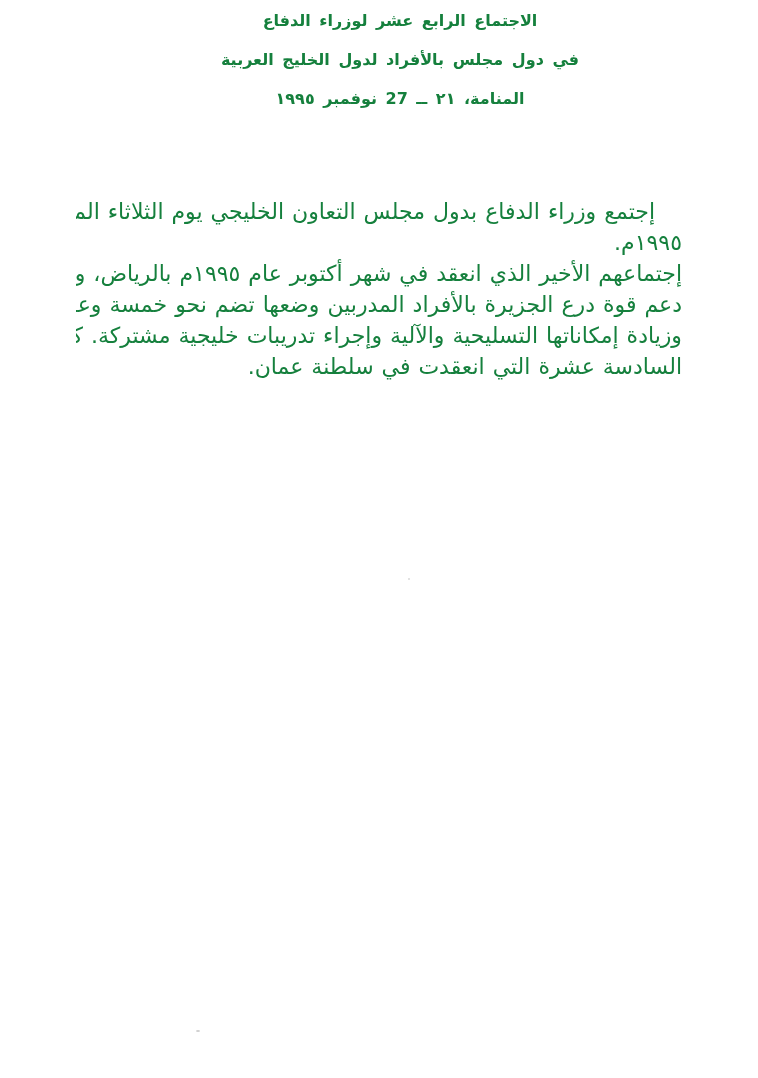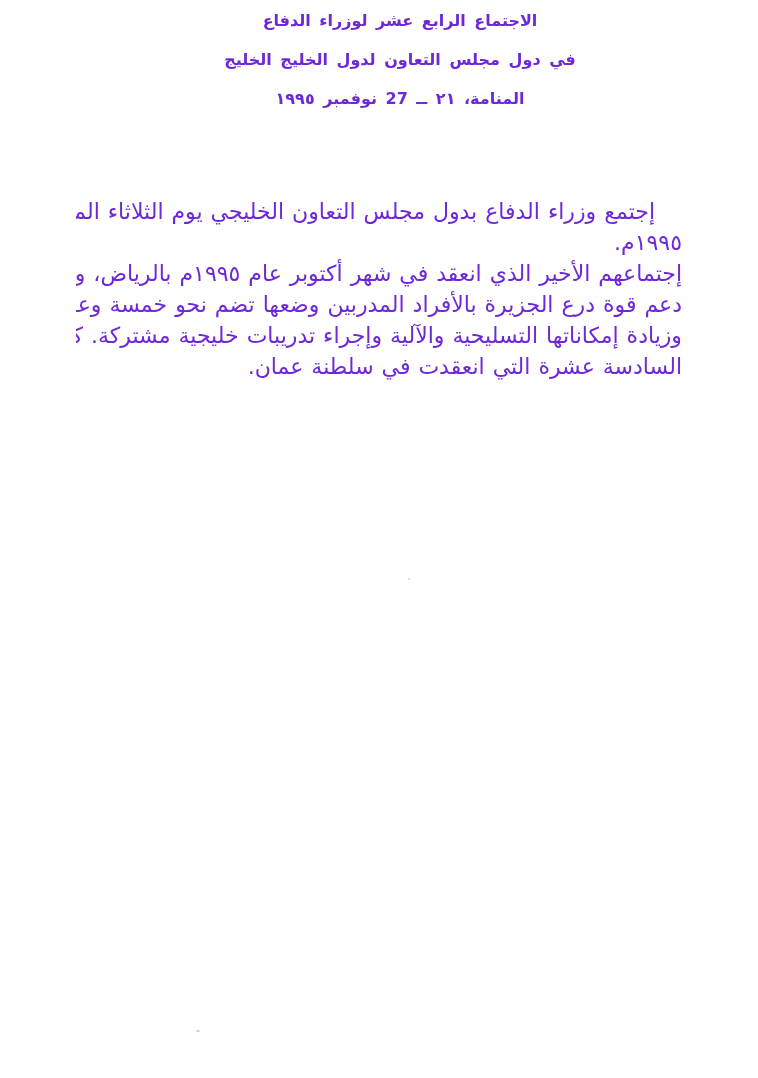--- a/index.html
+++ b/index.html
@@ -4,21 +4,21 @@
 <style>
   * { margin: 0; padding: 0; box-sizing: border-box; }
   html, body { background: #ffffff; }
   .page {
     position: relative;
     width: 758px;
     height: 1078px;
     background: #ffffff;
     overflow: hidden;
     font-family: "DejaVu Sans", sans-serif;
-    color: #6d28d9;
+    color: #15803d;
     direction: rtl;
   }
   .title-block {
     position: absolute;
     top: 8px;
     left: 80px;
     width: 602px;
     padding-left: 38px;
     text-align: center;
   }
@@ -57,21 +57,21 @@
   .speck-1 { left: 408px; top: 578px; width: 2px; height: 2px; }
   .speck-2 { left: 196px; top: 1030px; width: 4px; height: 2px; background: #cfcfcf; }
 </style>
 </head>
 <body>
 
 <div class="page">
 
   <header class="title-block">
     <div class="t-line">الاجتماع الرابع عشر لوزراء الدفاع</div>
-    <div class="t-line">في دول مجلس التعاون لدول الخليج الخليج</div>
+    <div class="t-line">في دول مجلس بالأفراد لدول الخليج العربية</div>
     <div class="t-line">المنامة، ٢١ ــ 27 نوفمبر ١٩٩٥</div>
   </header>
 
   <main class="body-block">
     <div class="b-line indent">إجتمع وزراء الدفاع بدول مجلس التعاون الخليجي يوم الثلاثاء الموافق ٢١</div>
     <div class="b-line para-end">١٩٩٥م.</div>
 
     <div class="b-line">إجتماعهم الأخير الذي انعقد في شهر أكتوبر عام ١٩٩٥م بالرياض، والتي تشمل</div>
     <div class="b-line">دعم قوة درع الجزيرة بالأفراد المدربين وضعها تضم نحو خمسة وعشرين ألف جندي</div>
     <div class="b-line">وزيادة إمكاناتها التسليحية والآلية وإجراء تدريبات خليجية مشتركة. كما بحثوا آخر</div>

